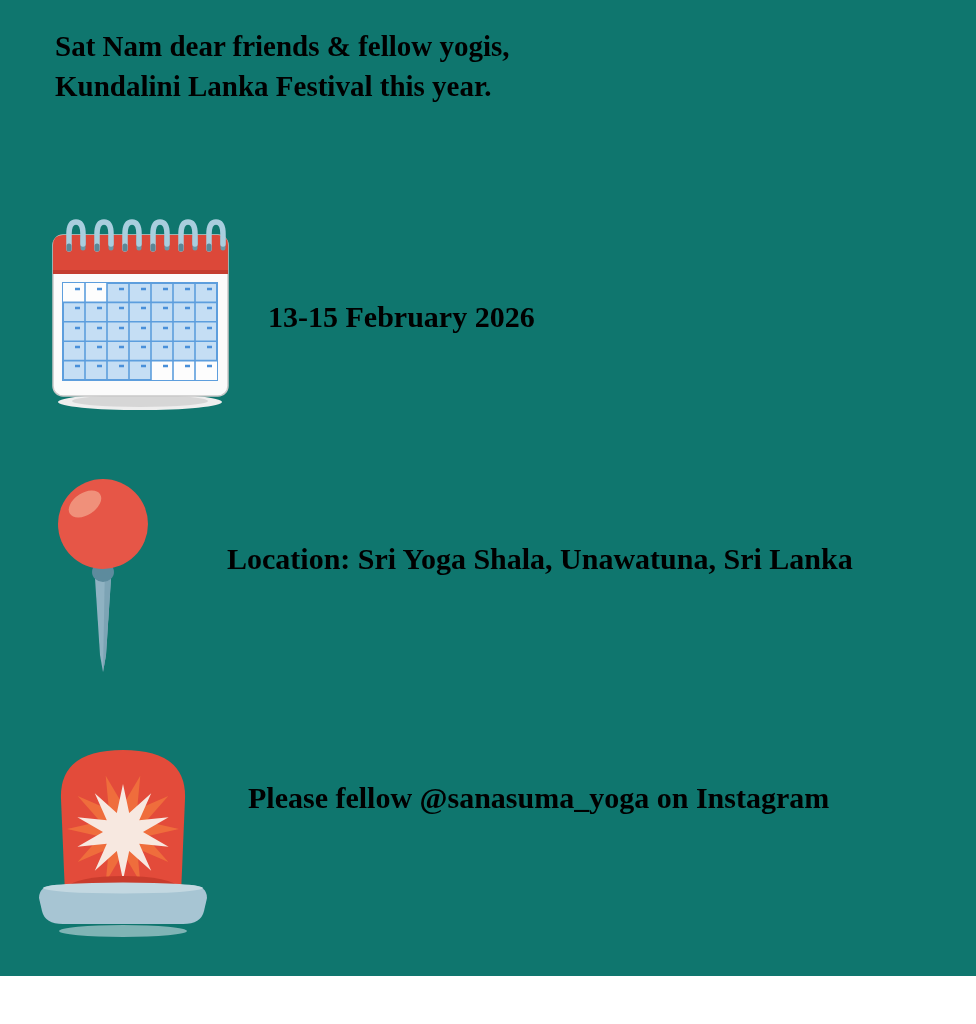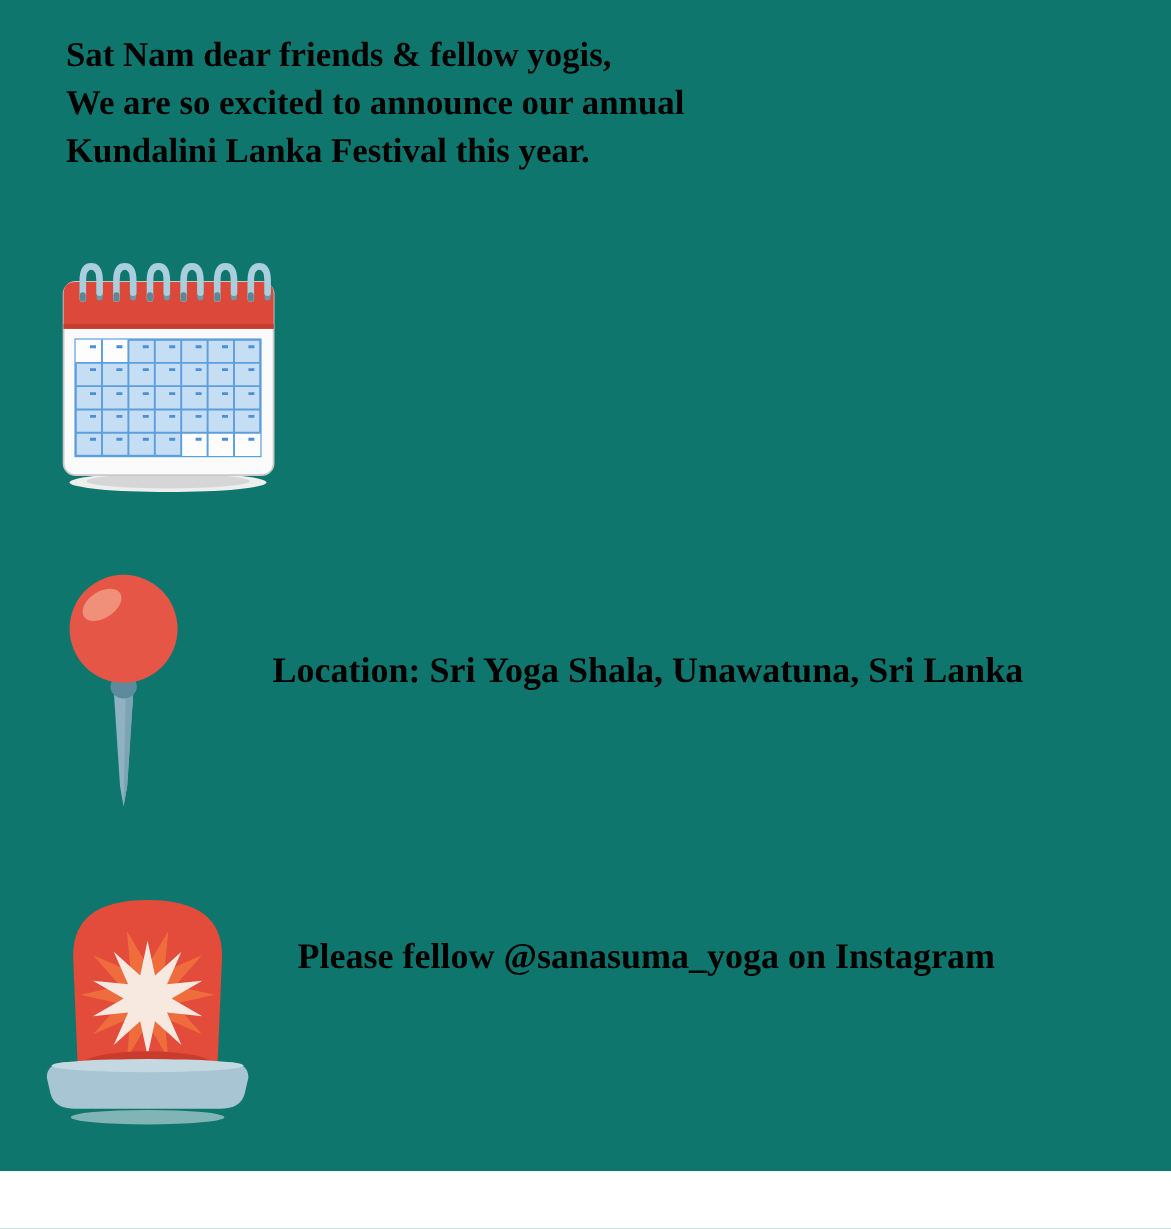--- a/index.html
+++ b/index.html
@@ -37,21 +37,20 @@
   .siren-icon    { left: 33px;  top: 743px; width: 180px; height: 197px; }
   .icon svg { display: block; width: 100%; height: 100%; }
 </style>
 </head>
 <body>
 
 <div class="page">
 
   <div class="greeting">
     <div>Sat Nam dear friends &amp; fellow yogis,</div>
-    <div>We are so excited to announce our annual</div>
     <div>Kundalini Lanka Festival this year.</div>
   </div>
 
   <div class="icon calendar-icon">
     <svg viewBox="0 0 185 197" xmlns="http://www.w3.org/2000/svg">
 
       <ellipse cx="92" cy="184" rx="82" ry="8" fill="#eeeeee"></ellipse>
       <ellipse cx="92" cy="183" rx="68" ry="6" fill="#d6d6d6"></ellipse>
 
       <rect x="5" y="17" width="175" height="161" rx="10" fill="#fbfbfb" stroke="#c9c9c9" stroke-width="1.5"></rect>
@@ -81,20 +80,21 @@
           <path d="M105 31 V16 Q105 4 112 4 Q119 4 119 16 V26"></path>
           <path d="M133 31 V16 Q133 4 140 4 Q147 4 147 16 V26"></path>
           <path d="M161 31 V16 Q161 4 168 4 Q175 4 175 16 V26"></path>
         </g>
         <g stroke="#5c8796" stroke-width="5">
           <path d="M21 28 V31 M49 28 V31 M77 28 V31 M105 28 V31 M133 28 V31 M161 28 V31"></path>
         </g>
       </g>
     </svg>
   </div>
+  <div class="item-text date-text">13-15 February 2026</div>
 
   <div class="icon pushpin-icon">
     <svg viewBox="0 0 95 200" xmlns="http://www.w3.org/2000/svg">
 
       <path d="M39 88 L57 88 L51 180 L48 197 L45 180 Z" fill="#8fb2c2"></path>
       <path d="M50 88 L57 88 L51 180 L48 197 Z" fill="#7da4b5"></path>
 
       <ellipse cx="48" cy="97" rx="11" ry="10" fill="#5d8b9d"></ellipse>
 
       <circle cx="48" cy="49" r="45" fill="#e65647"></circle>

